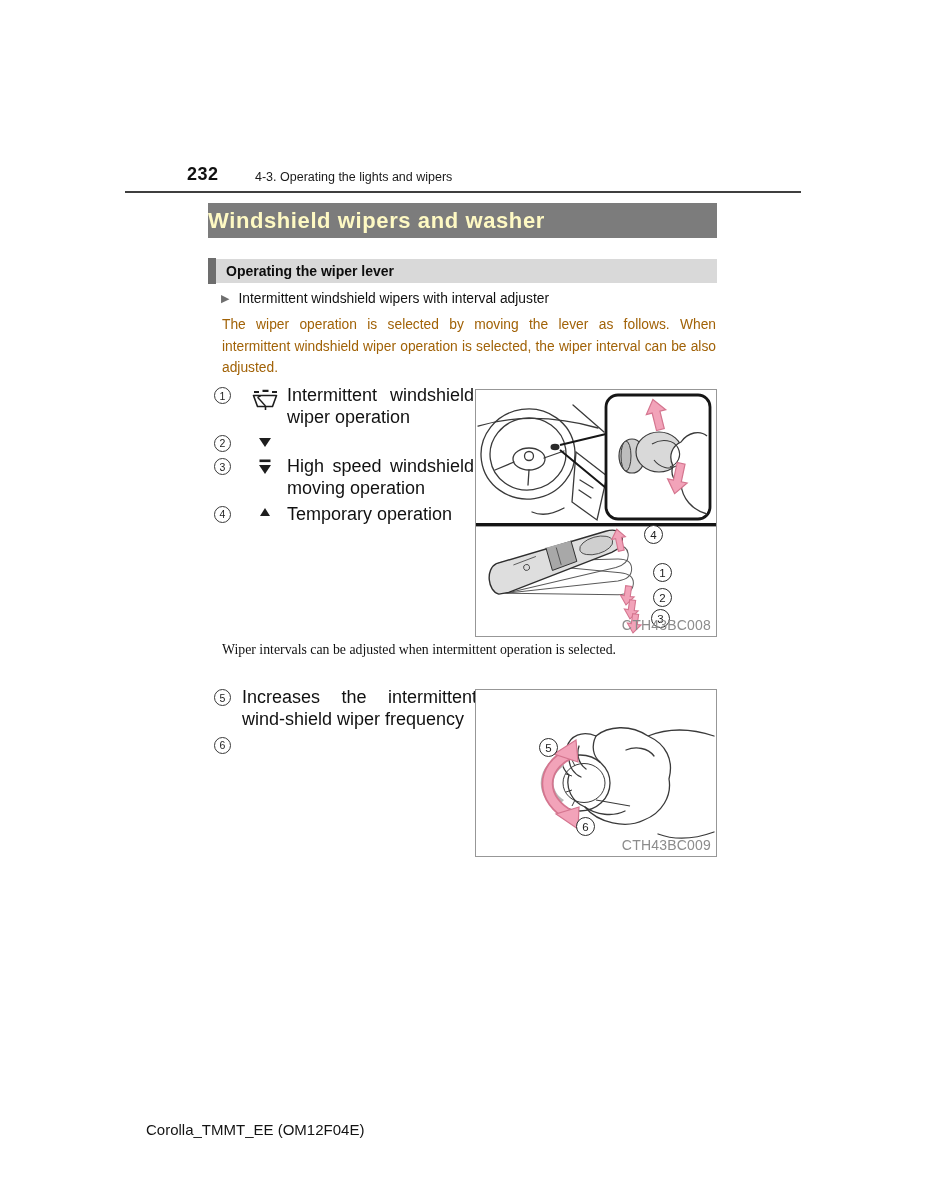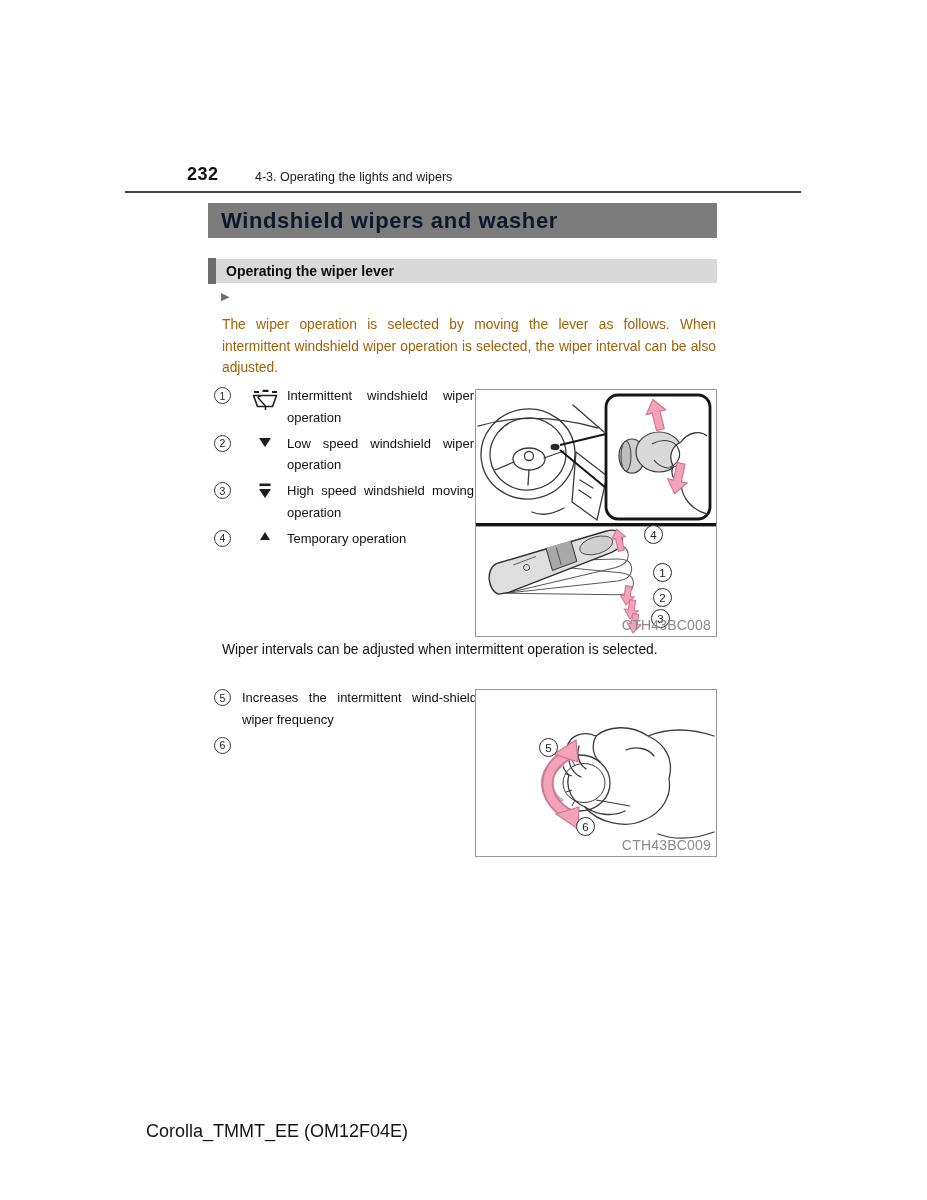--- a/index.html
+++ b/index.html
@@ -23,22 +23,21 @@
   .header-rule{
     position:absolute;left:125px;top:191px;width:676px;height:2px;
     background:#3f3f3f;
   }
   
   .title-banner{
     position:absolute;left:208px;top:203px;width:509px;height:35px;
     display:flex;align-items:center;
   }
   .title-banner span{
-    padding-left:13px;
-    font-size:22px;font-weight:bold;color:#0f172a;letter-spacing:.6px;
+    font-size:22px;font-weight:bold;color:#fef9c3;letter-spacing:.6px;
   }
   
   .section-bar{
     position:absolute;left:208px;top:259px;width:509px;height:24px;
     display:flex;align-items:center;
   }
   .section-accent{
     position:absolute;left:0;top:-1px;width:8px;height:26px;
   }
   .section-bar span{
@@ -51,56 +50,56 @@
     display:flex;align-items:baseline;
   }
   .bullet-marker{font-size:11px;color:#6f6f6f;margin-right:9px;position:relative;top:-1px;}
   .bullet-text{font-size:13.8px;color:#111;}
   .intro-par{
     position:absolute;left:222px;top:314px;width:494px;
     font-size:13.8px;line-height:21.5px;text-align:justify;color:#a16207;
   }
   .note-par{
     position:absolute;left:222px;top:639px;width:494px;
-    font-size:13.8px;line-height:21.5px;text-align:justify;color:#111;
+    font-size:13.8px;line-height:21.5px;text-align:justify;color:#111;font-family:Liberation Serif, serif;
   }
   
   .lever-list{position:absolute;left:214px;top:385px;width:260px;}
   .interval-list{position:absolute;left:214px;top:687px;width:263px;}
   .item-row{display:grid;grid-template-columns:28px 45px 1fr;margin-bottom:4.5px;}
   .item-row.no-icon{grid-template-columns:28px 1fr;}
   .num-circle{
     width:17px;height:17px;margin-top:2px;
     border:1px solid #3a3a3a;border-radius:50%;
     display:flex;align-items:center;justify-content:center;
     font-size:10.5px;color:#222;box-sizing:border-box;
   }
   .item-icon{display:flex;justify-content:center;align-items:flex-start;padding-top:3px;}
-  .item-text{font-size:13px;line-height:21.5px;text-align:justify;color:#111;}
+  .item-text{font-size:18px;line-height:21.5px;text-align:justify;color:#111;}
   
   .figure{
     position:absolute;border:1px solid #979797;background:#fff;box-sizing:border-box;
   }
   .figure-1{left:475px;top:389px;width:242px;height:248px;}
   .figure-2{left:475px;top:689px;width:242px;height:168px;}
   .figure svg{display:block;}
   .callout{
     position:absolute;width:19px;height:19px;box-sizing:border-box;
     border:1.6px solid #2d2d2d;border-radius:50%;background:#fff;
     display:flex;align-items:center;justify-content:center;
     font-size:11.5px;color:#222;
   }
   .fig-caption{
     position:absolute;right:5px;bottom:3px;
     font-size:14px;color:#8c8c8c;letter-spacing:.2px;
   }
   
   .footer-code{
     position:absolute;left:146px;top:1121px;
-    font-size:18px;color:#141414;
+    font-size:15px;color:#141414;
   }
 </style>
 </head>
 <body>
 
 <div class="page">
 
   <div class="page-num">232</div>
   <div class="chapter-ref">4-3. Operating the lights and wipers</div>
   <div class="header-rule"></div>
@@ -109,20 +108,21 @@
     <span>Windshield wipers and washer</span>
   </div>
 
   <div class="section-bar" style="background:#d9d9d9;">
     <div class="section-accent" style="background:#6d6d6d;"></div>
     <span>Operating the wiper lever</span>
   </div>
 
   <div class="bullet-row">
     <span class="bullet-marker">▶</span>
+    <span class="bullet-text">Intermittent windshield wipers with interval adjuster</span>
   </div>
 
   <div class="intro-par">The wiper operation is selected by moving the lever as follows. When intermittent windshield wiper operation is selected, the wiper interval can be also adjusted.</div>
 
   <div class="lever-list">
 
     <div class="item-row">
       <div class="num-circle">1</div>
       <div class="item-icon">
         <svg width="30" height="24" viewBox="0 0 30 24" fill="none" stroke="#1e1e1e">
@@ -136,21 +136,20 @@
       <div class="item-text">Intermittent windshield wiper operation</div>
     </div>
 
     <div class="item-row">
       <div class="num-circle">2</div>
       <div class="item-icon">
         <svg width="14" height="12" viewBox="0 0 14 12">
           <polygon points="1,2 13,2 7,11" fill="#1e1e1e"></polygon>
         </svg>
       </div>
-      <div class="item-text">Low speed windshield wiper operation</div>
     </div>
 
     <div class="item-row">
       <div class="num-circle">3</div>
       <div class="item-icon">
         <svg width="14" height="16" viewBox="0 0 14 16">
           <rect x="1.5" y="0.5" width="11" height="2.6" fill="#1e1e1e"></rect>
           <polygon points="1,6 13,6 7,15" fill="#1e1e1e"></polygon>
         </svg>
       </div>

